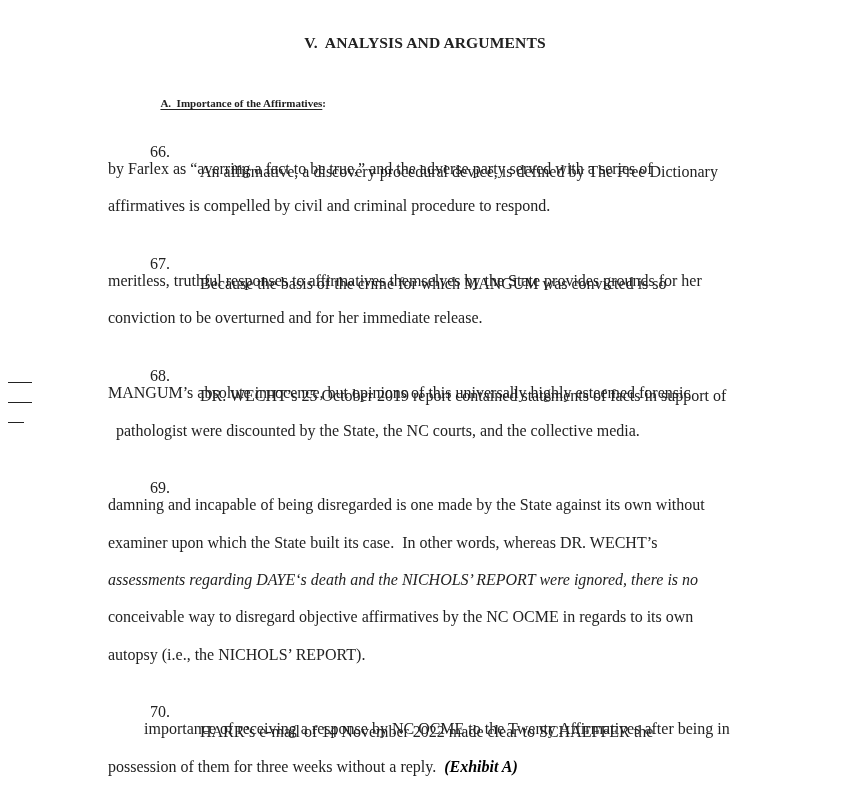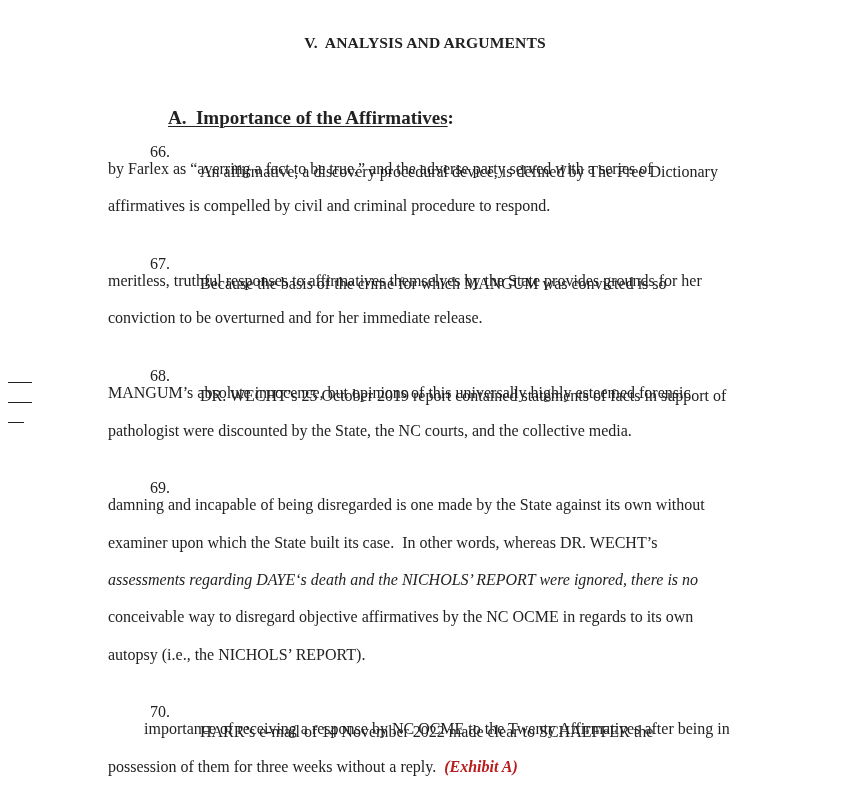--- a/index.html
+++ b/index.html
@@ -33,21 +33,21 @@
       font-size: 15.6px;
       letter-spacing: 0.1px;
       white-space: pre;
       color: #222;
     }
     .subheading {
       position: absolute;
       left: 150px;
       top: 85px;
       font-weight: bold;
-      font-size: 19px;
+      font-size: 11px;
       white-space: pre;
       color: #222;
     }
     .subheading .ul {
       text-decoration: underline;
       text-underline-offset: 2px;
       text-decoration-thickness: 1px;
     }
     .line {
       position: absolute;
@@ -62,21 +62,21 @@
       left: 150px;
     }
     .first-text {
       position: absolute;
       left: 200px;
     }
     .cont {
       left: 100px;
     }
     .exhibit {
-      color: #b91c1c;
+      color: #000000;
       font-weight: bold;
       font-style: italic;
       cursor: pointer;
     }
   </style>
 </head>
 <body>
 
 <div class="page">
 
@@ -103,21 +103,21 @@
     <div class="line cont" style="top:271px;">meritless, truthful responses to affirmatives themselves by the State provides grounds for her</div>
     <div class="line cont" style="top:308px;">conviction to be overturned and for her immediate release.</div>
   </div>
 
   <div>
     <div class="line" style="top:346px; left:0; width:850px;text-decoration:underline;">
       <span class="para-num">68.</span>
       <span class="first-text">DR. WECHT’s 25 October 2019 report contained statements of facts in support of</span>
     </div>
     <div class="line cont" style="top:383px;">MANGUM’s absolute innocence, but opinions of this universally highly esteemed forensic</div>
-    <div class="line cont" style="top:421px;">pathologist were discounted by the State, the NC courts, and the collective media.</div>
+    <div class="line cont" style="top:421px;margin-left:8px;">pathologist were discounted by the State, the NC courts, and the collective media.</div>
   </div>
 
   <div>
     <div class="line" style="top:458px; left:0; width:850px;text-align:center;">
       <span class="para-num">69.</span>
     </div>
     <div class="line cont" style="top:495px;">damning and incapable of being disregarded is one made by the State against its own without</div>
     <div class="line cont" style="top:533px;">examiner upon which the State built its case.  In other words, whereas DR. WECHT’s</div>
     <div class="line cont" style="top:570px;font-style:italic;">assessments regarding DAYE‘s death and the NICHOLS’ REPORT were ignored, there is no</div>
     <div class="line cont" style="top:607px;">conceivable way to disregard objective affirmatives by the NC OCME in regards to its own</div>

